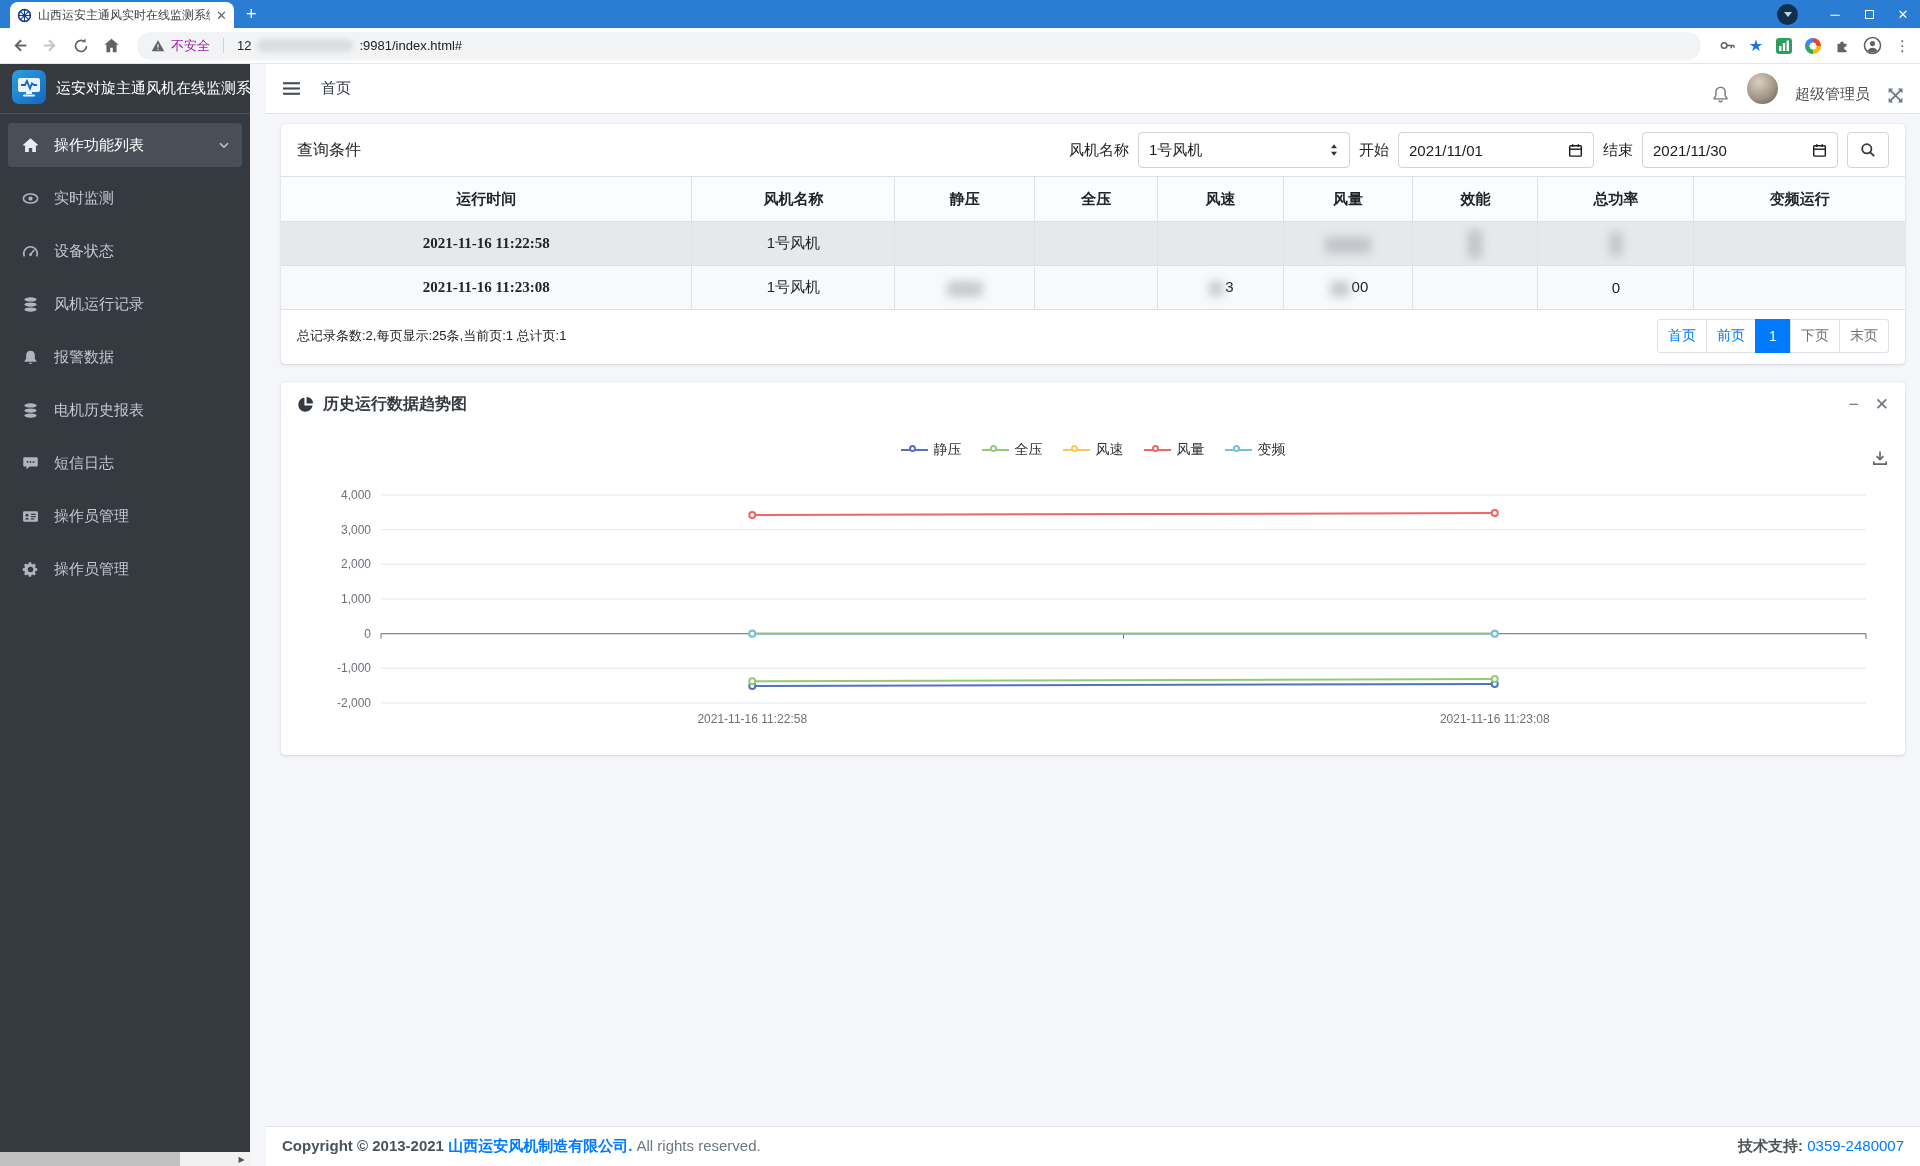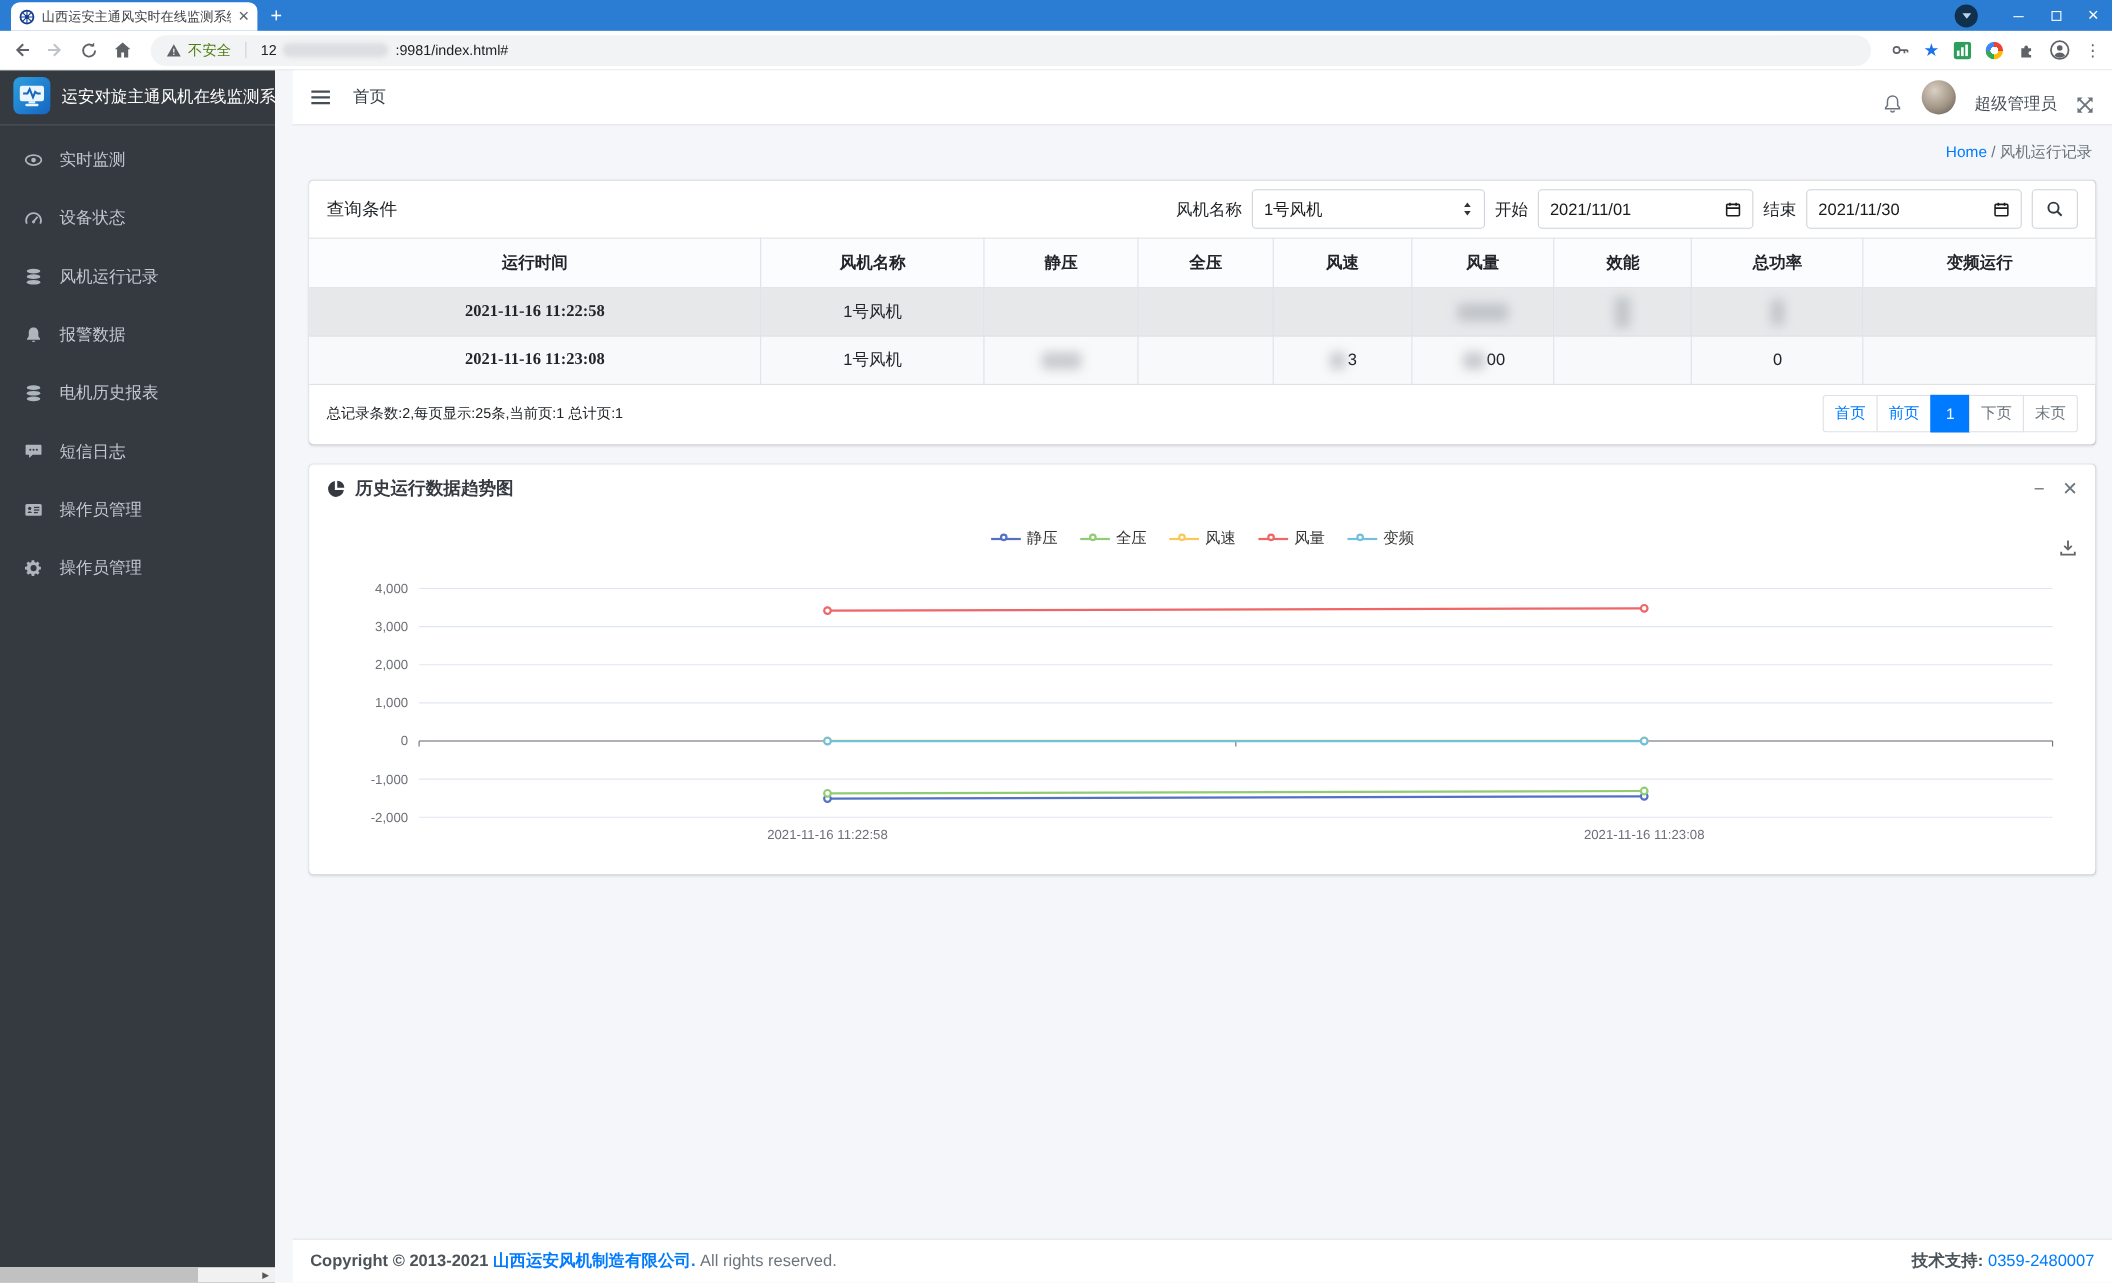--- a/index.html
+++ b/index.html
@@ -184,21 +184,21 @@
       </span>
 
     <div class="omnibox">
       <span class="tb-icon">
         <svg width="14" height="14" viewBox="0 0 16 16" fill="#5f6368">
             <path d="M8 1.5 15.2 14H.8Z"></path>
             <rect x="7.3" y="6" width="1.4" height="4" fill="#f1f3f4"></rect>
             <rect x="7.3" y="11.2" width="1.4" height="1.4" fill="#f1f3f4"></rect>
           </svg>
         </span>
-      <span style="color:#4d7c0f">不安全</span>
+      <span style="color:#a21caf">不安全</span>
       <span class="omni-sep"></span>
       <span>12</span>
       <span class="url-blob"></span>
       <span>:9981/index.html#</span>
     </div>
 
     <div class="tb-right">
       <span class="tb-icon">
         <svg width="17" height="17" viewBox="0 0 18 18" fill="none" stroke="#5f6368" stroke-width="1.6">
             <circle cx="5.5" cy="9" r="3"></circle>
@@ -247,20 +247,33 @@
               <rect width="34" height="34" rx="7" fill="url(#bl)"></rect>
               <rect x="6" y="8" width="22" height="14" rx="2" fill="#eaf5fd"></rect>
               <polyline points="9,15 13,15 15,11 18,18.5 20,13.5 22,15 25,15" fill="none" stroke="#1565c0" stroke-width="1.8"></polyline>
               <rect x="14" y="22" width="6" height="2" fill="#eaf5fd"></rect>
               <rect x="11" y="24.4" width="12" height="2.2" rx="1.1" fill="#eaf5fd"></rect>
             </svg>
         </span>
         <span>运安对旋主通风机在线监测系统</span>
       </div>
       <div class="nav">
+          <div class="nav-item active">
+            <span class="nav-icon">
+              <svg width="17" height="17" viewBox="0 0 16 16">
+                <path fill="currentColor" d="M8 1.2 15 7.3l-1 1.1-.9-.8V14H9.6v-3.6H6.4V14H2.9V7.6l-.9.8-1-1.1Z"></path>
+              </svg>
+            </span>
+            <span>操作功能列表</span>
+            <span class="nav-caret">
+              <svg width="14" height="14" viewBox="0 0 16 16">
+                <path fill="none" stroke="currentColor" stroke-width="1.8" d="m3.5 6 4.5 4.5L12.5 6"></path>
+              </svg>
+            </span>
+          </div>
           <div class="nav-item">
             <span class="nav-icon">
               <svg width="17" height="17" viewBox="0 0 16 16">
                 <ellipse cx="8" cy="8" rx="6.7" ry="4.3" fill="none" stroke="currentColor" stroke-width="1.5"></ellipse>
                 <circle cx="8" cy="8" r="2" fill="currentColor"></circle>
               </svg>
             </span>
             <span>实时监测</span>
           </div>
           <div class="nav-item">
@@ -367,25 +380,20 @@
                 <path d="M1.5 1.5h4.4L1.5 5.9Z" stroke="none"></path>
                 <path d="M14.5 1.5v4.4L10.1 1.5Z" stroke="none"></path>
                 <path d="M1.5 14.5v-4.4l4.4 4.4Z" stroke="none"></path>
                 <path d="M14.5 14.5h-4.4l4.4-4.4Z" stroke="none"></path>
               </svg>
             </span>
         </div>
       </nav>
 
       <div class="content">
-        <div class="breadcrumb">
-          <a class="bc-home">Home</a>
-          <span>/</span>
-          <span>风机运行记录</span>
-        </div>
 
         <div class="card">
           <div class="q-header">
             <span class="q-title">查询条件</span>
             <div class="q-controls">
               <span>风机名称</span>
               <div class="field f-select">
                 <span>1号风机</span>
                 <span style="margin-left:auto;display:flex">
                   <svg width="10" height="16" viewBox="0 0 10 16" fill="#333">

